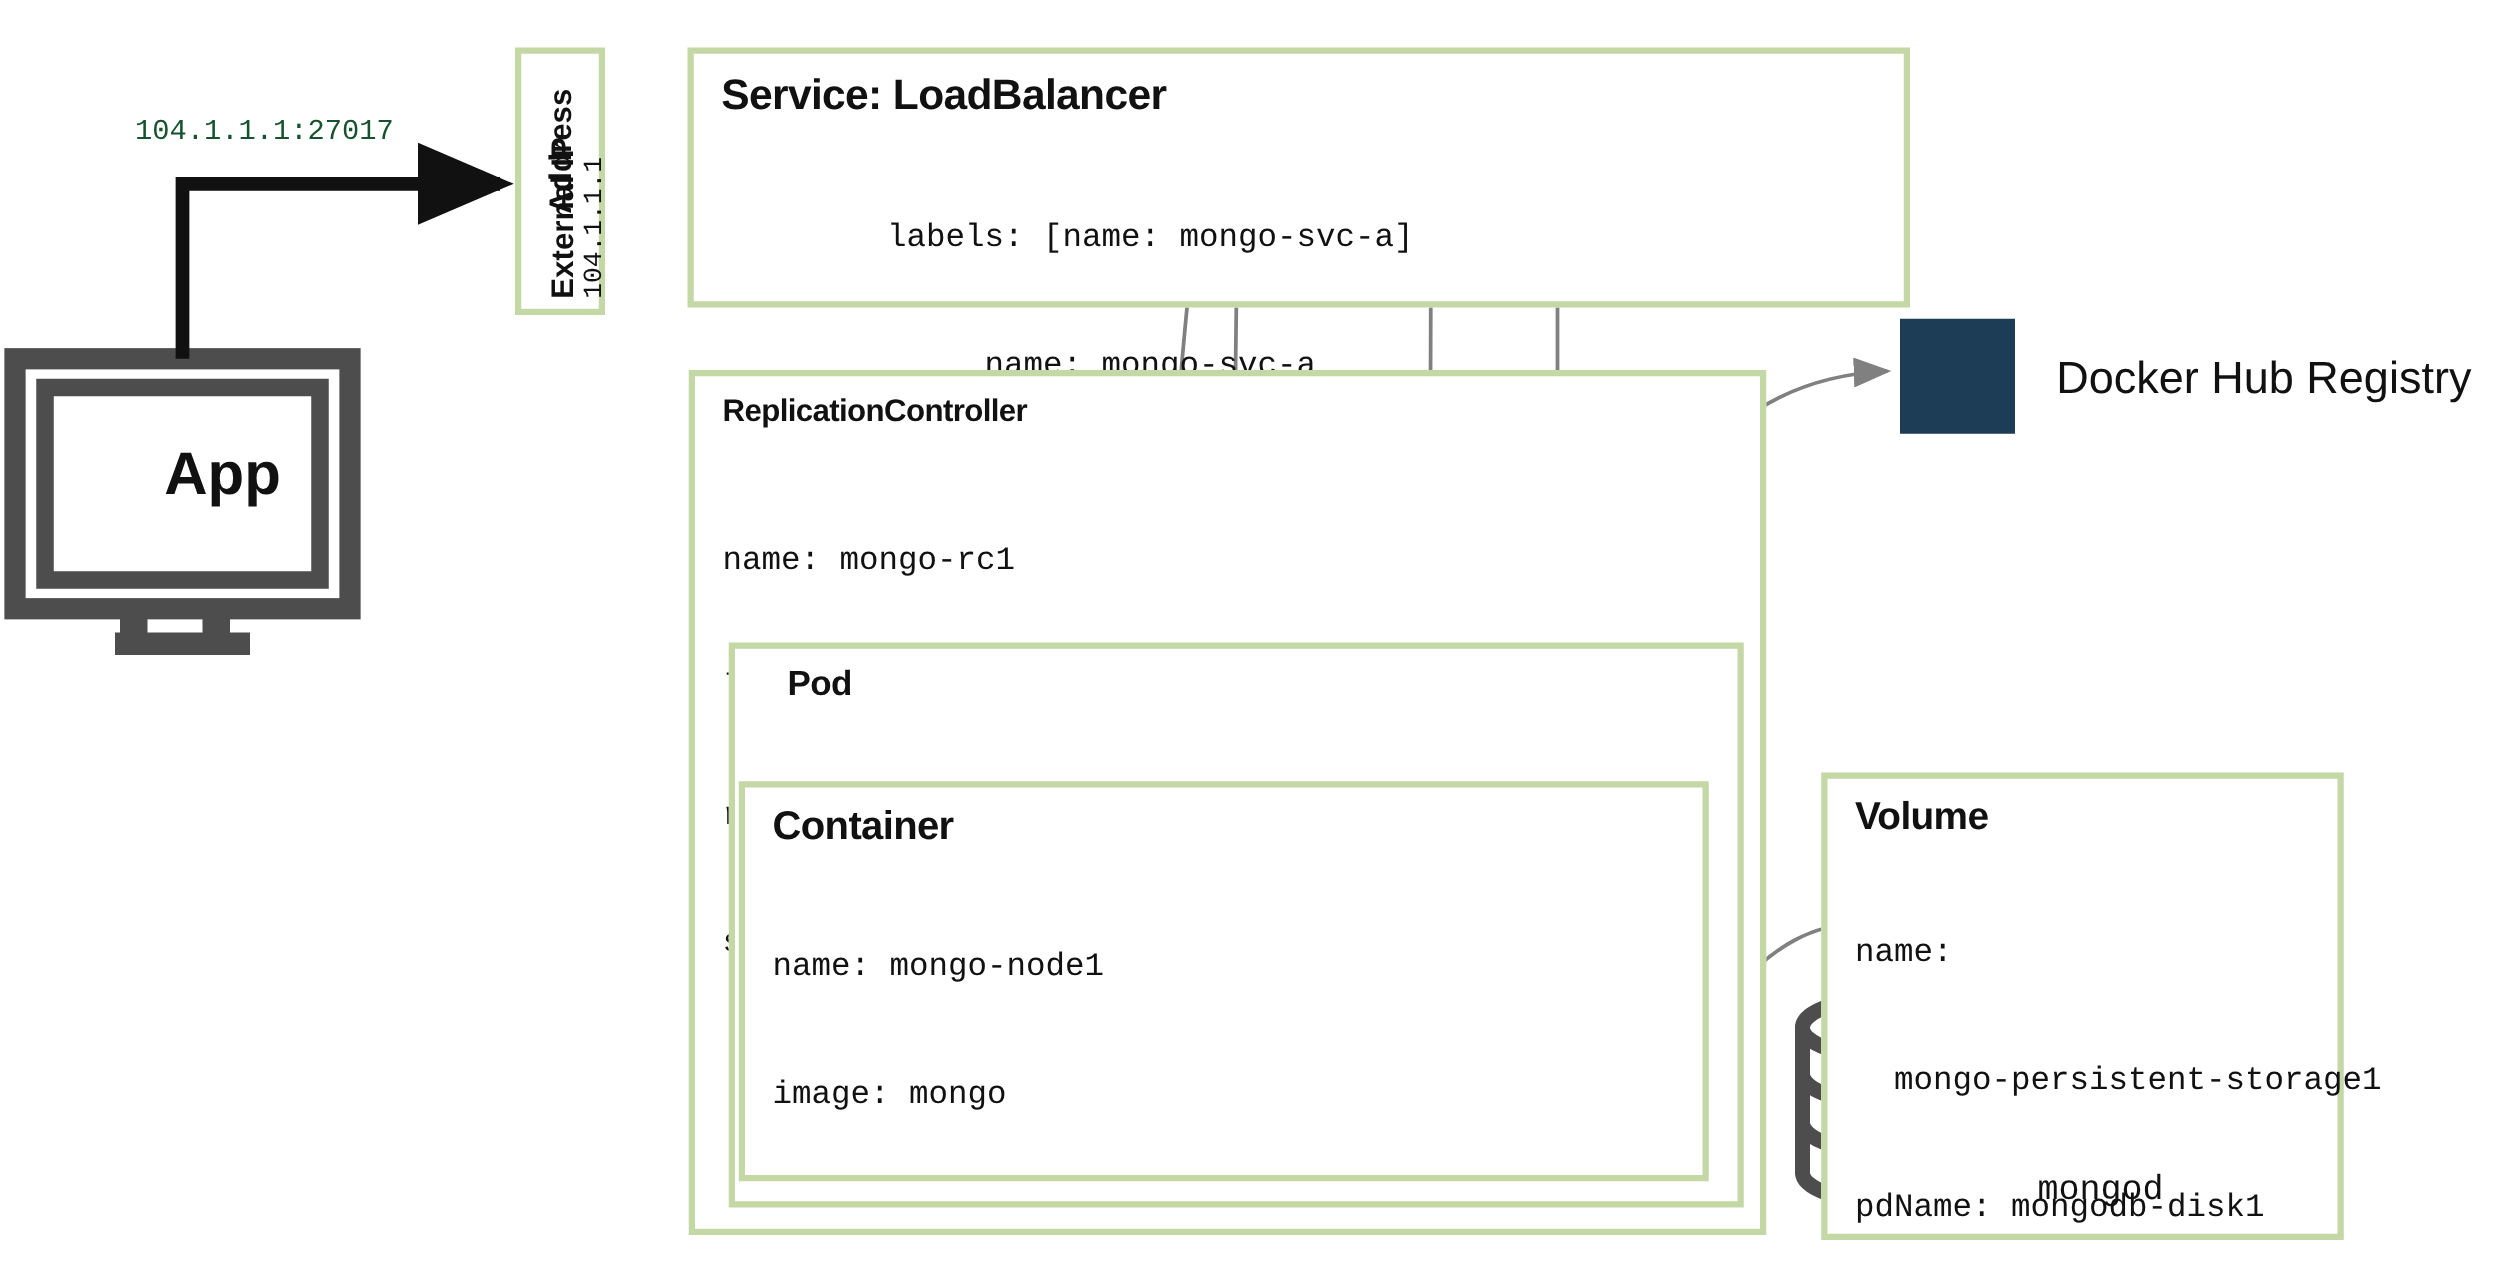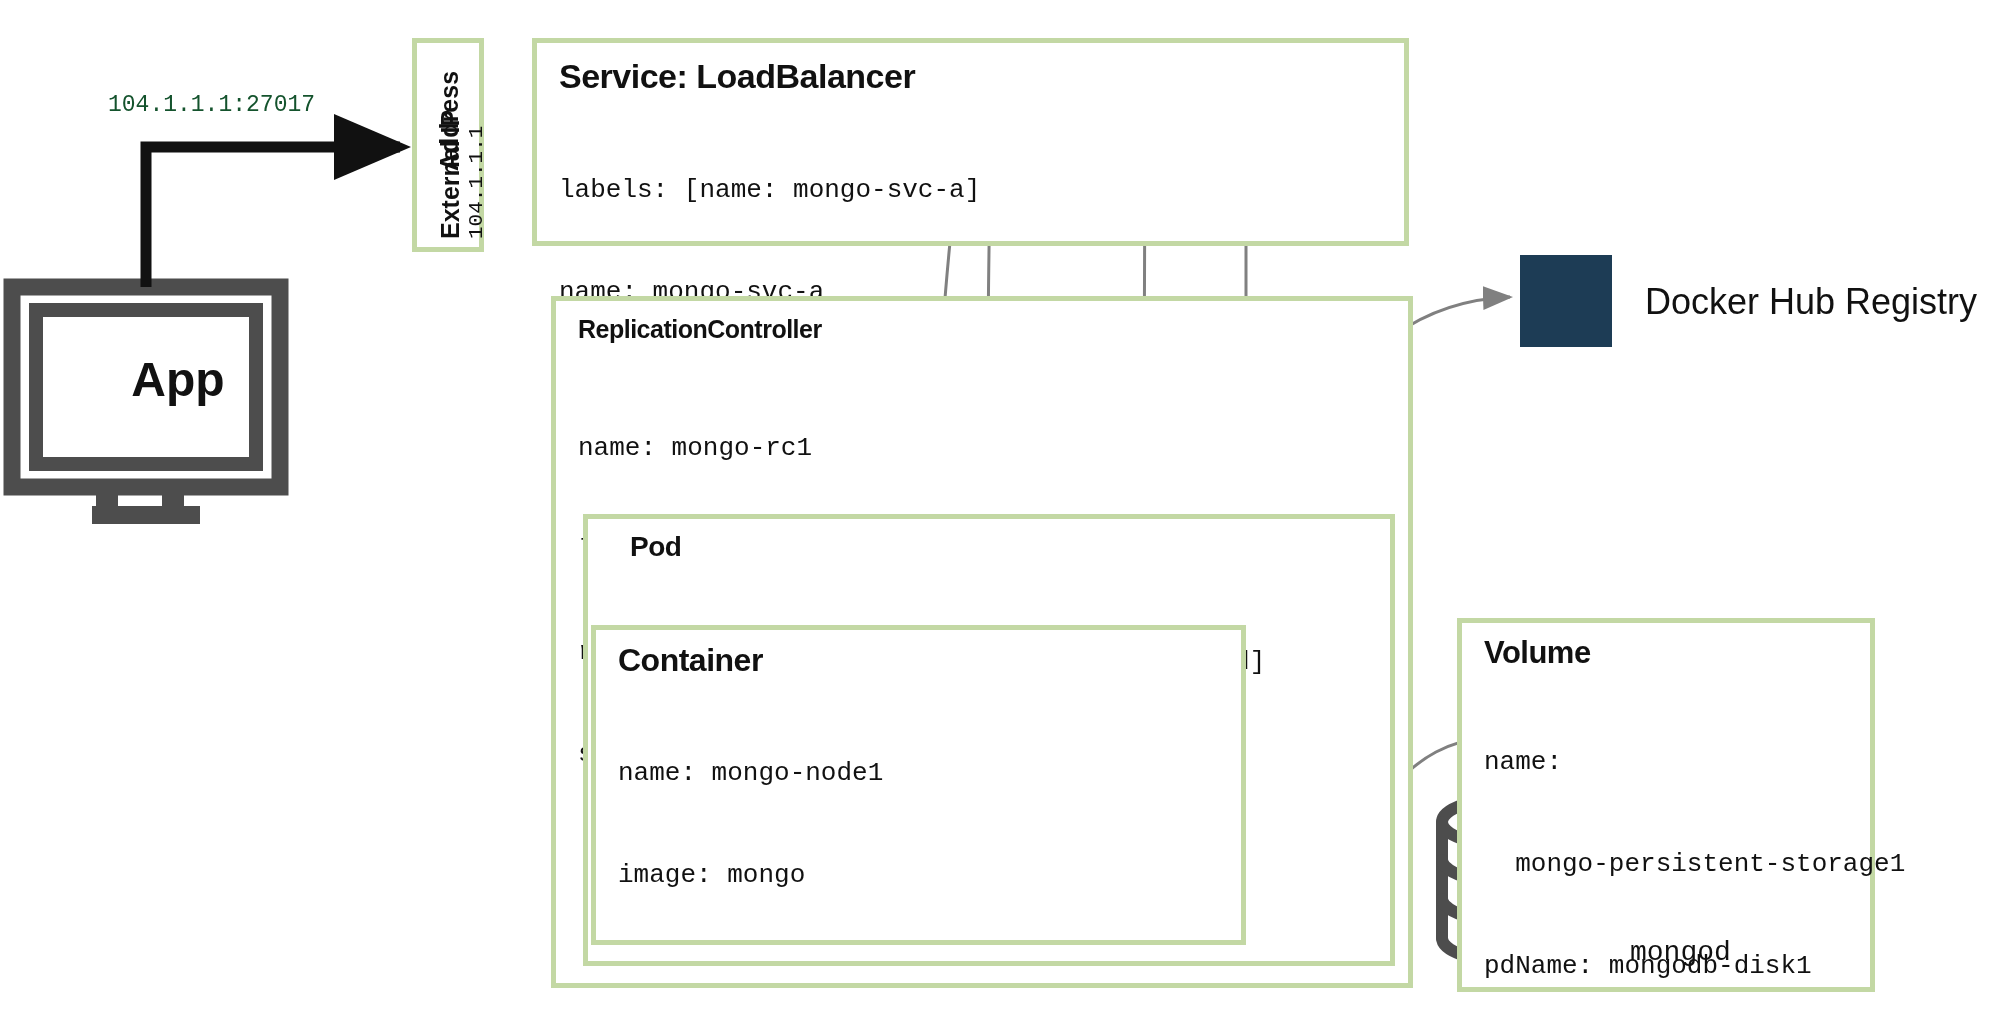--- a/index.html
+++ b/index.html
@@ -19,36 +19,36 @@
   #extip{left:412px;top:38px;width:72px;height:214px;}
   #extip .vwrap{position:absolute;left:0;top:0;width:72px;height:214px;}
   #extip .vtext{position:absolute;transform-origin:0 0;white-space:nowrap;}
   #extip-label{transform:rotate(-90deg) translate(-196px,18px);
                font-family:"Liberation Sans",sans-serif;font-weight:bold;
                font-size:25px;line-height:30px;color:#111;}
   #extip-value{transform:rotate(-90deg) translate(-196px,48px);
                font-family:"Liberation Mono",monospace;font-size:21px;color:#111;}
 
   
-  #svc{left:532px;top:38px;width:877px;height:208px;}
+  #svc{left:550px;top:38px;width:978px;height:208px;text-align:center;}
   #svc .title{position:absolute;left:22px;top:14px;font-size:34px;}
   #svc .lines{position:absolute;left:22px;top:62px;font-size:26px;line-height:34px;}
 
   
   #rc{left:551px;top:296px;width:862px;height:692px;}
   #rc>.title{position:absolute;left:22px;top:14px;font-size:25px;}
   #rc>.lines{position:absolute;left:22px;top:62px;font-size:26px;line-height:34px;}
 
   
   #pod{left:583px;top:514px;width:812px;height:452px;}
   #pod>.title{position:absolute;left:22px;top:12px;font-size:28px;margin-left:20px;}
   #pod>.lines{position:absolute;left:22px;top:58px;font-size:26px;line-height:34px;}
 
   
-  #cont{left:591px;top:625px;width:655px;height:320px;}
+  #cont{left:591px;top:625px;width:776px;height:320px;}
   #cont>.title{position:absolute;left:22px;top:12px;font-size:32px;}
   #cont>.lines{position:absolute;left:22px;top:58px;font-size:26px;line-height:34px;}
 
   
   #vol{left:1457px;top:618px;width:418px;height:374px;}
   #vol>.title{position:absolute;left:22px;top:12px;font-size:31px;}
   #vol>.lines{position:absolute;left:22px;top:54px;font-size:26px;line-height:34px;}
   #vol .dbname{position:absolute;left:168px;top:240px;font-size:28px;line-height:36px;
                 font-family:"Liberation Mono",monospace;color:#111;white-space:pre;}
 

